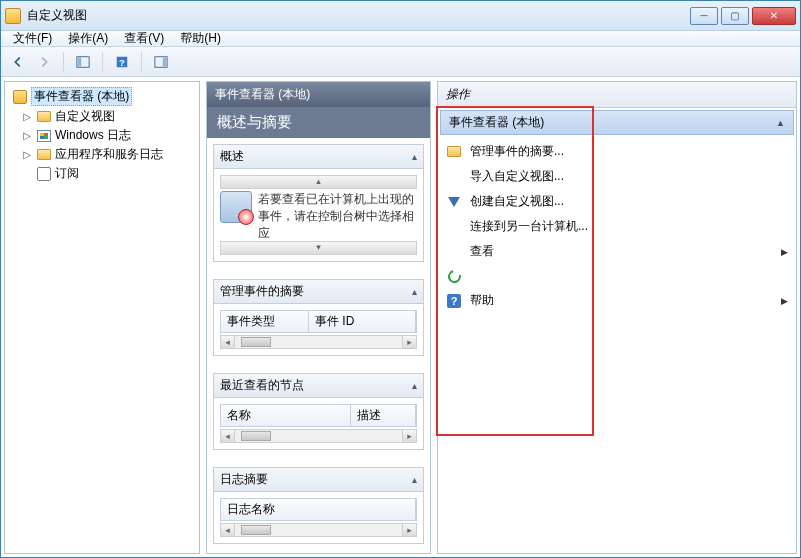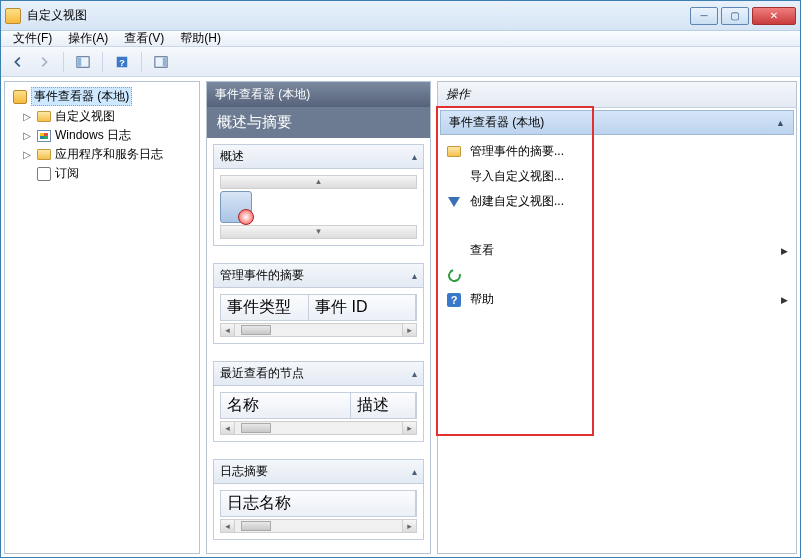--- a/index.html
+++ b/index.html
@@ -38,21 +38,21 @@
 .mid-title { background: #6c7b91; color: #fff; padding: 6px 10px; font-size: 15px; }
 .mid-body { flex:1; padding: 6px; overflow: hidden; display:flex; flex-direction:column; gap:17px; }
 .section { border: 1px solid #c2cedd; background: #fff; }
 .sec-head { background: linear-gradient(#f4f7fb, #e3eaf3); border-bottom: 1px solid #c2cedd; padding: 3px 6px; display:flex; align-items:center; justify-content:space-between; cursor:default; }
 .sec-head .chev { font-size:10px; color:#4a607c; }
 .sec-body { padding: 6px; }
 .desc-box { display:flex; gap:6px; align-items:flex-start; }
 .desc-ic { width:32px; height:32px; flex-shrink:0; background:linear-gradient(#d8e5f5,#a9c4e4); border:1px solid #7a99be; border-radius:3px; position:relative; }
 .desc-ic::after { content:""; position:absolute; right:-3px; bottom:-3px; width:14px; height:14px; background:radial-gradient(#fff,#f44); border:1px solid #a22; border-radius:50%; }
 .desc-txt { font-size:12px; line-height:1.4; color:#333; height:48px; overflow:hidden; }
-.grid-head { display:flex; background:linear-gradient(#fbfcfe,#ebf0f7); border:1px solid #c6d0dd; font-size:16px; }
+.grid-head { display:flex; background:linear-gradient(#fbfcfe,#ebf0f7); border:1px solid #c6d0dd; font-size:12px; }
 .gh-cell { padding:2px 6px; border-right:1px solid #c6d0dd; }
 .scroller { height:14px; background:#f0f0f0; border:1px solid #cfcfcf; margin-top:2px; display:flex; align-items:center; }
 .scroller .thumb { width:30px; height:10px; background:linear-gradient(#e8e8e8,#c8c8c8); border:1px solid #aaa; margin-left:6px; }
 .scroller .arr { width:14px; height:12px; background:linear-gradient(#f6f6f6,#dcdcdc); border-left:1px solid #cfcfcf; margin-left:auto; display:flex; align-items:center; justify-content:center; font-size:9px; color:#666; }
 .scroller .arr:first-child { margin-left:0; border-left:none; border-right:1px solid #cfcfcf; }
 .scroll-up { height:14px; background:linear-gradient(#f6f6f6,#dcdcdc); border:1px solid #cfcfcf; text-align:center; font-size:9px; color:#666; margin-bottom:2px; }
 .scroll-dn { height:14px; background:linear-gradient(#f6f6f6,#dcdcdc); border:1px solid #cfcfcf; text-align:center; font-size:9px; color:#666; margin-top:2px; }
 .right-hdr { background: linear-gradient(#f4f7fb, #e3eaf3); border-bottom:1px solid #c2cedd; padding:4px 8px; font-weight:normal;font-style:italic; }
 .right-sub { background: linear-gradient(#d6e6f9, #bcd3ee); border:1px solid #9fb9d7; margin:2px; padding:3px 8px; display:flex; justify-content:space-between; align-items:center; }
 .right-sub .chev { font-size:9px; color:#3a4f6b; }
@@ -171,20 +171,21 @@
 
         <div class="section">
           <div class="sec-head">
             <span>概述</span>
             <span class="chev">▴</span>
           </div>
           <div class="sec-body">
             <div class="scroll-up">▴</div>
             <div class="desc-box">
               <div class="desc-ic"></div>
+              <div class="desc-txt">若要查看已在计算机上出现的事件，请在控制台树中选择相应</div>
             </div>
             <div class="scroll-dn">▾</div>
           </div>
         </div>
 
         <div class="section">
           <div class="sec-head">
             <span>管理事件的摘要</span>
             <span class="chev">▴</span>
           </div>
@@ -258,20 +259,21 @@
             <span class="albl">导入自定义视图...</span>
           </div>
           <div class="action">
             <span class="aic">
                 <span class="ic-create"></span>
               </span>
             <span class="albl">创建自定义视图...</span>
           </div>
           <div class="action">
             <span class="aic"></span>
+            <span class="albl">连接到另一台计算机...</span>
           </div>
           <div class="action">
             <span class="aic"></span>
             <span class="albl">查看</span>
             <span class="arrow">▶</span>
           </div>
           <div class="action">
             <span class="aic">
                 <span class="ic-refresh"></span>
               </span>

